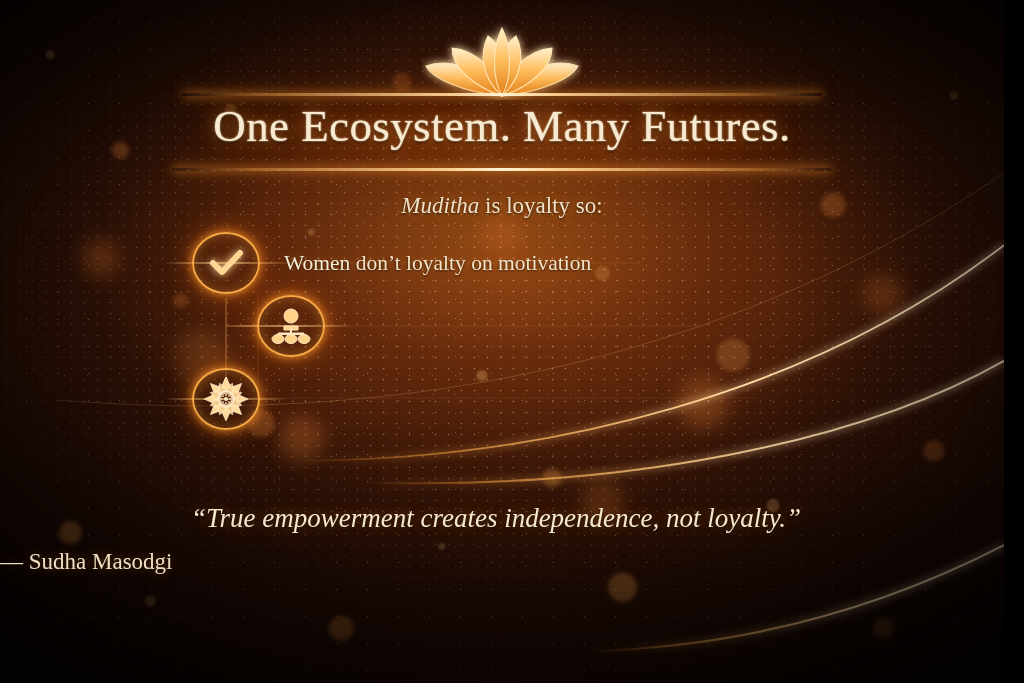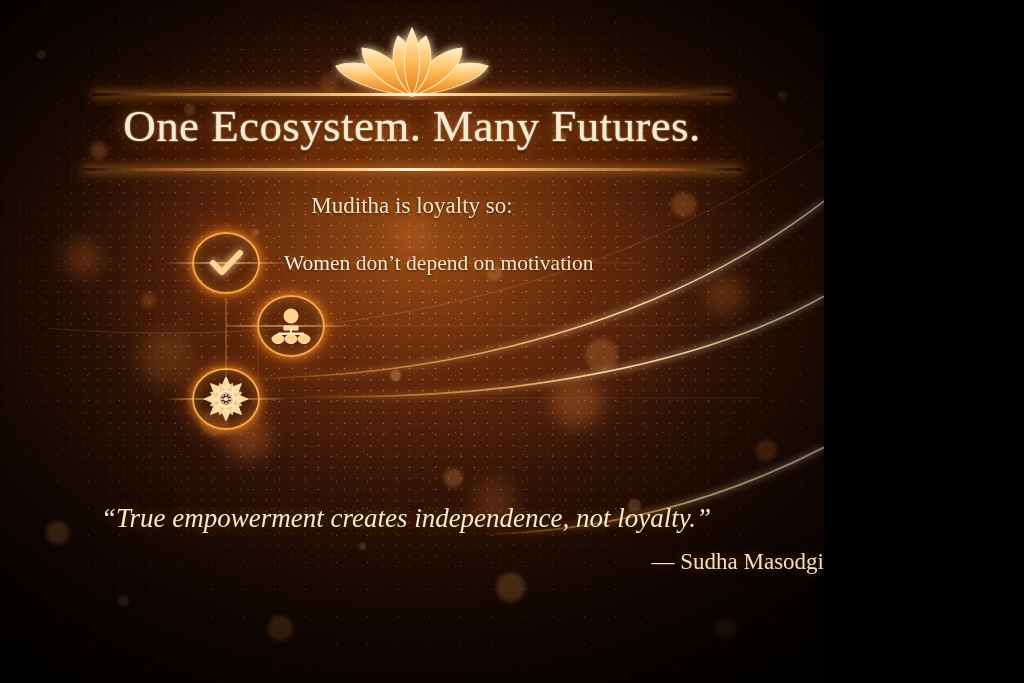--- a/index.html
+++ b/index.html
@@ -1,21 +1,21 @@
 <!DOCTYPE html>
 <html><head>
 <meta charset="utf-8">
 <style>
   html,body{margin:0;padding:0;background:#000;}
   body{
     font-family:"Liberation Serif", serif;
     width:1024px;height:683px;overflow:hidden;
   }
   #slide{
-    position:relative;width:824px;height:683px;overflow:hidden;
+    position:relative;width:1004px;height:683px;overflow:hidden;
     background:
       radial-gradient(ellipse 60% 48% at 50% 34%, rgba(255,150,40,0.30) 0%, rgba(190,85,20,0.16) 38%, rgba(60,22,8,0.0) 72%),
       radial-gradient(ellipse 78% 60% at 52% 40%, rgba(150,62,18,0.55) 0%, rgba(70,26,8,0.35) 55%, rgba(8,3,1,0) 80%),
       radial-gradient(ellipse 120% 100% at 50% 45%, #3a1708 0%, #200b04 45%, #0a0301 78%, #030101 100%),
       #040101;
   }
   
   .bokeh{position:absolute;inset:0;pointer-events:none;}
   .bokeh.b1{
     background-image:
@@ -101,21 +101,21 @@
     position:absolute;left:0;right:0;top:100px;text-align:center;
     font-size:45px;letter-spacing:.4px;color:#f8ead0;
     text-shadow:0 0 2px rgba(255,236,200,.9), 0 0 16px rgba(255,150,50,.55),
                 0 0 34px rgba(255,120,30,.40), 0 2px 3px rgba(0,0,0,.75);
   }
   .subtitle{
     position:absolute;left:0;right:0;top:193px;text-align:center;
     font-size:23px;color:#f2e2c6;
     text-shadow:0 0 12px rgba(255,150,50,.45), 0 1px 3px rgba(0,0,0,.8);
   }
-  .subtitle .em{}
+  .subtitle .em{font-style:italic;}
   
   .rows{position:absolute;left:0;top:228px;width:1024px;}
   .row{position:absolute;display:flex;align-items:center;}
   .row.r1{left:190px;top:0px;}
   .row.r2{left:255px;top:63px;}
   .row.r3{left:190px;top:136px;}
   .badge{
     position:relative;width:72px;height:70px;flex:0 0 auto;
     display:flex;align-items:center;justify-content:center;
   }
@@ -138,21 +138,21 @@
   }
   .row-text .lead{font-weight:normal;color:#f7ecd4;}
   .connector{position:absolute;left:0;top:0;width:1024px;height:220px;pointer-events:none;}
   
   .quote{
     position:absolute;left:0;right:12px;top:503px;text-align:center;
     font-style:italic;font-size:27px;color:#f6e8cd;
     text-shadow:0 0 14px rgba(255,150,50,.45), 0 2px 4px rgba(0,0,0,.85);
   }
   .attrib{
-    position:absolute;left:0;right:0;top:549px;text-align:right;
+    position:absolute;left:0;right:0;top:549px;text-align:left;
     font-size:23px;color:#efdfc2;
     text-shadow:0 0 12px rgba(255,140,45,.4), 0 1px 3px rgba(0,0,0,.85);
   }
 </style>
 </head>
 <body>
 
 <div id="slide">
 
   <div class="cluster"></div>
@@ -245,21 +245,21 @@
       </svg>
 
       <div class="row r1">
         <div class="badge">
           <div class="streak"></div>
           <div class="ring"></div>
           <svg width="42" height="42" viewBox="0 0 42 42" filter="url(#lotusglow)">
             <path d="M8 21 L17 30 L35 11" fill="none" stroke="#ffd694" stroke-width="6" stroke-linecap="round" stroke-linejoin="round"></path>
           </svg>
         </div>
-        <div class="row-text"><span class="lead">Women</span><span> don’t depend on motivation</span></div>
+        <div class="row-text"><span class="lead">Women</span><span> don’t loyalty on motivation</span></div>
       </div>
 
       <div class="row r2">
         <div class="badge">
           <div class="streak"></div>
           <div class="ring"></div>
           <svg width="42" height="40" viewBox="0 0 42 40">
             <g fill="#ffd28a" stroke="#ffe6bc" stroke-width="1">
               <circle cx="21" cy="10" r="7"></circle>
               <path d="M14 20 h14 v4 h-14 z"></path>

